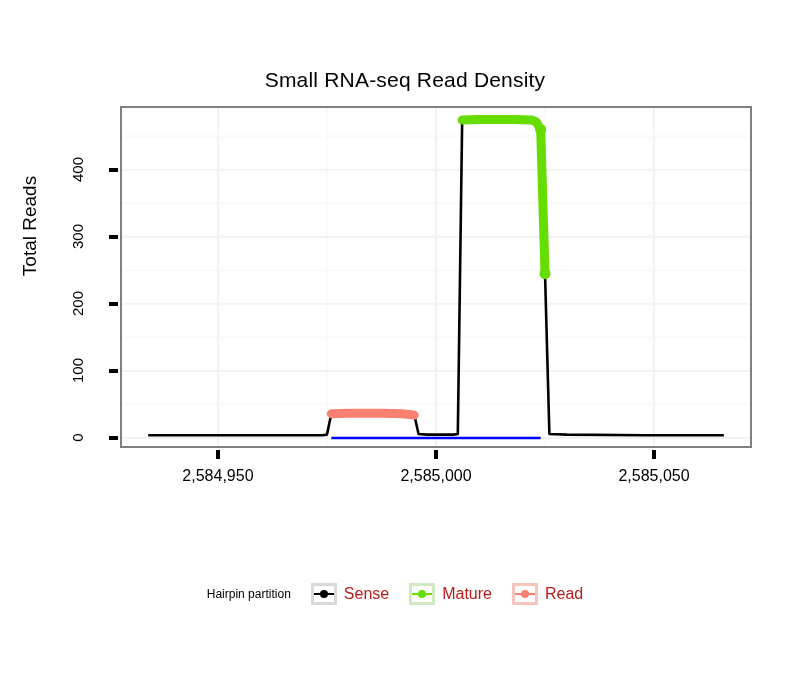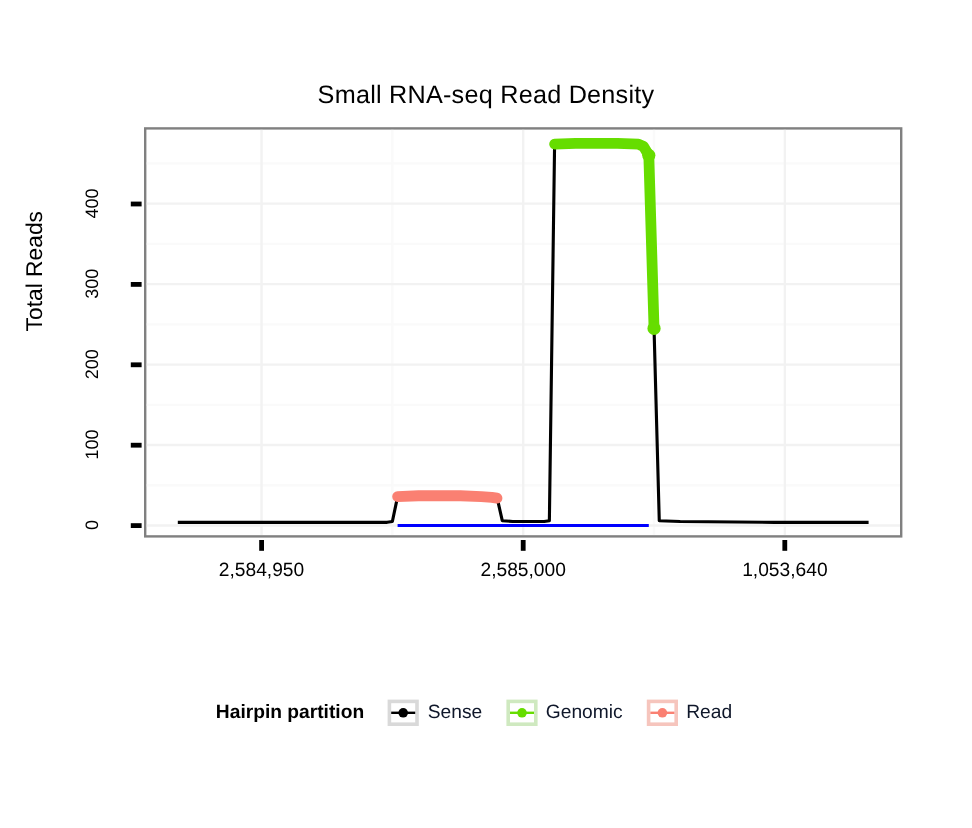--- a/index.html
+++ b/index.html
@@ -101,22 +101,22 @@
     position: absolute;
     left: 0;
     top: 583px;
     width: 810px;
     display: flex;
     align-items: center;
     justify-content: center;
     gap: 0px;
   }
   #legend-title {
-    font-size: 16px;
-    font-weight: bold;
+    font-size: 12px;
+    font-weight: normal;
     color: #000;
     margin-right: 20px;
     white-space: nowrap;
   }
   .legend-entry {
     display: flex;
     align-items: center;
     margin-right: 6px;
   }
   .legend-key {
@@ -141,21 +141,21 @@
     left: 50%;
     top: 50%;
     width: 8px;
     height: 8px;
     margin-left: -4px;
     margin-top: -4px;
     border-radius: 50%;
   }
   .legend-label {
     font-size: 16px;
-    color: #0f172a;
+    color: #b91c1c;
     margin-right: 14px;
     white-space: nowrap;
   }
 </style>
 </head>
 <body>
 
 <div id="root">
 
   <div id="chart-title">Small RNA-seq Read Density</div>
@@ -172,21 +172,21 @@
   <div id="y-tick-marks">
       <div class="y-tick-mark" style="left: 109px; top: 435.952px;"></div>
       <div class="y-tick-mark" style="left: 109px; top: 368.889px;"></div>
       <div class="y-tick-mark" style="left: 109px; top: 301.825px;"></div>
       <div class="y-tick-mark" style="left: 109px; top: 234.762px;"></div>
       <div class="y-tick-mark" style="left: 109px; top: 167.698px;"></div>
     </div>
   <div id="x-tick-labels">
       <div class="x-tick-label" style="left: 157.944px; top: 467px;">2,584,950</div>
       <div class="x-tick-label" style="left: 376px; top: 467px;">2,585,000</div>
-      <div class="x-tick-label" style="left: 594.056px; top: 467px;">1,053,640</div>
+      <div class="x-tick-label" style="left: 594.056px; top: 467px;">2,585,050</div>
     </div>
   <div id="x-tick-marks">
       <div class="x-tick-mark" style="left: 215.944px; top: 450px;"></div>
       <div class="x-tick-mark" style="left: 434px; top: 450px;"></div>
       <div class="x-tick-mark" style="left: 652.056px; top: 450px;"></div>
     </div>
 
   <div id="plot-panel">
     <svg id="plot-svg" width="628" height="338">
       <g id="grid-minor">
@@ -227,21 +227,21 @@
             <div class="key-line" style="background: rgb(0, 0, 0);"></div>
             <div class="key-dot" style="background: rgb(0, 0, 0);"></div>
           </div>
           <div class="legend-label">Sense</div>
         </div>
         <div class="legend-entry">
           <div class="legend-key" style="border-color: rgb(207, 233, 192);">
             <div class="key-line" style="background: rgb(102, 221, 0);"></div>
             <div class="key-dot" style="background: rgb(102, 221, 0);"></div>
           </div>
-          <div class="legend-label">Genomic</div>
+          <div class="legend-label">Mature</div>
         </div>
         <div class="legend-entry">
           <div class="legend-key" style="border-color: rgb(246, 197, 189);">
             <div class="key-line" style="background: rgb(250, 128, 114);"></div>
             <div class="key-dot" style="background: rgb(250, 128, 114);"></div>
           </div>
           <div class="legend-label">Read</div>
         </div>
       </div>
   </div>

